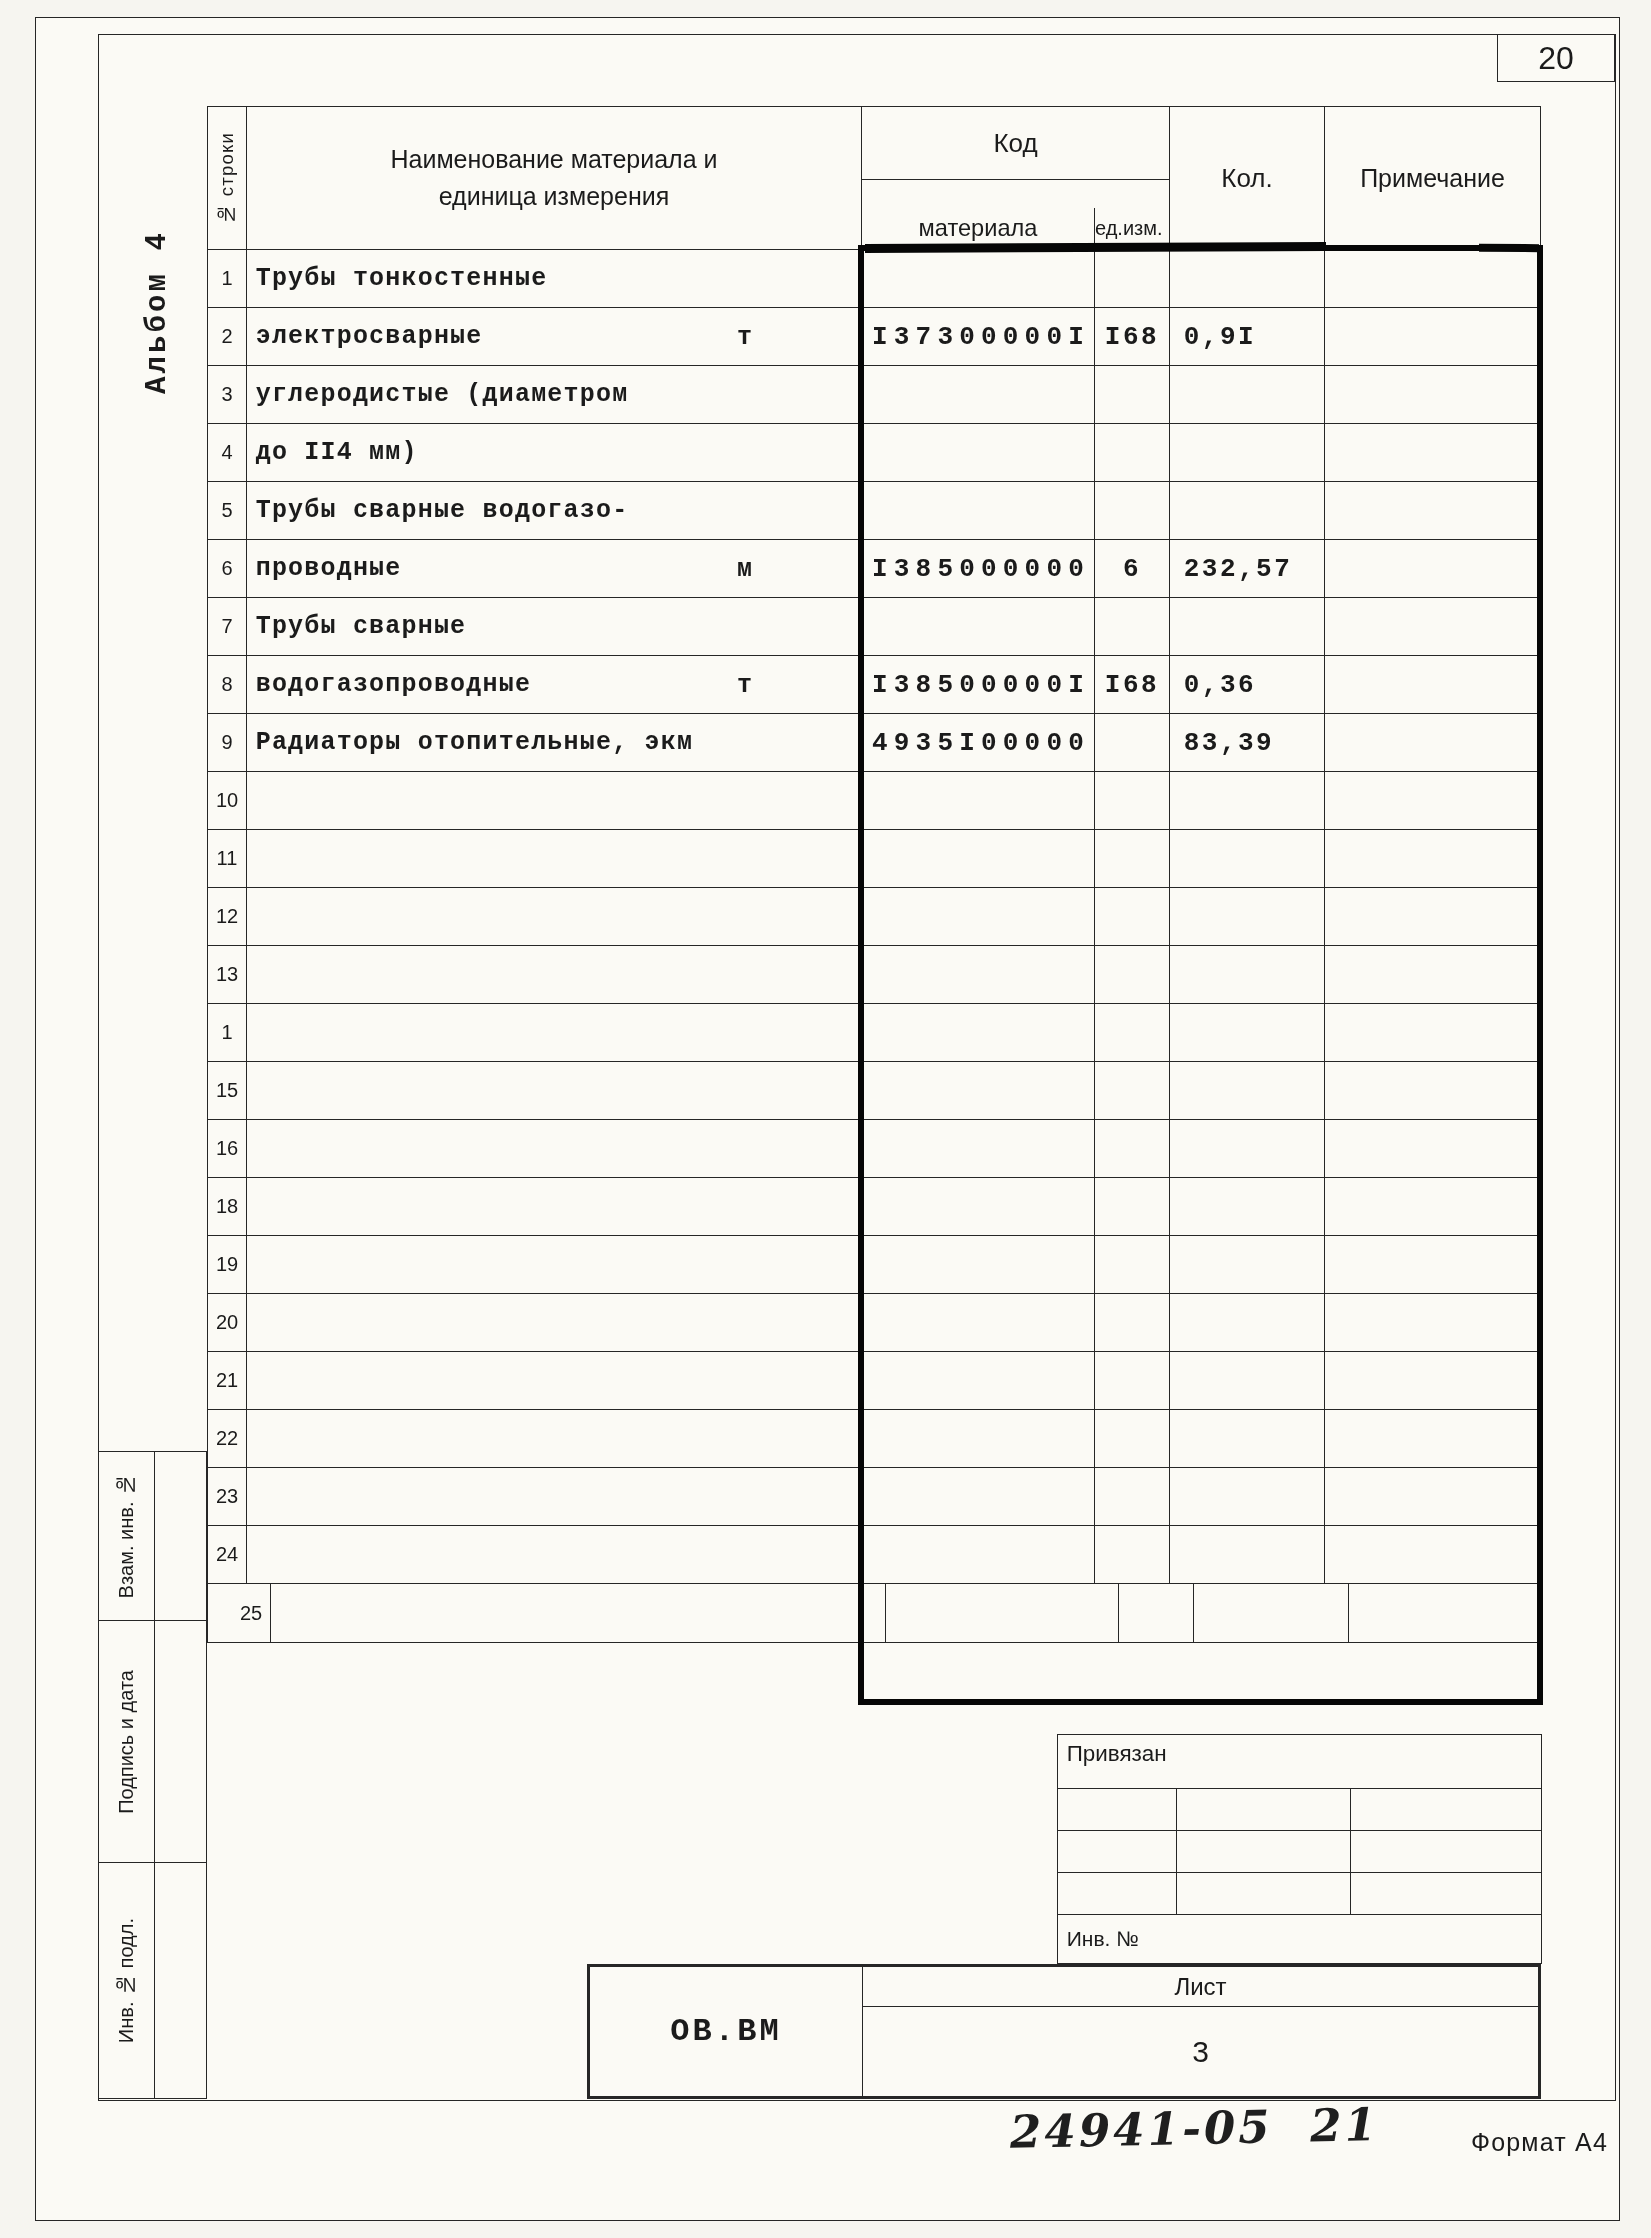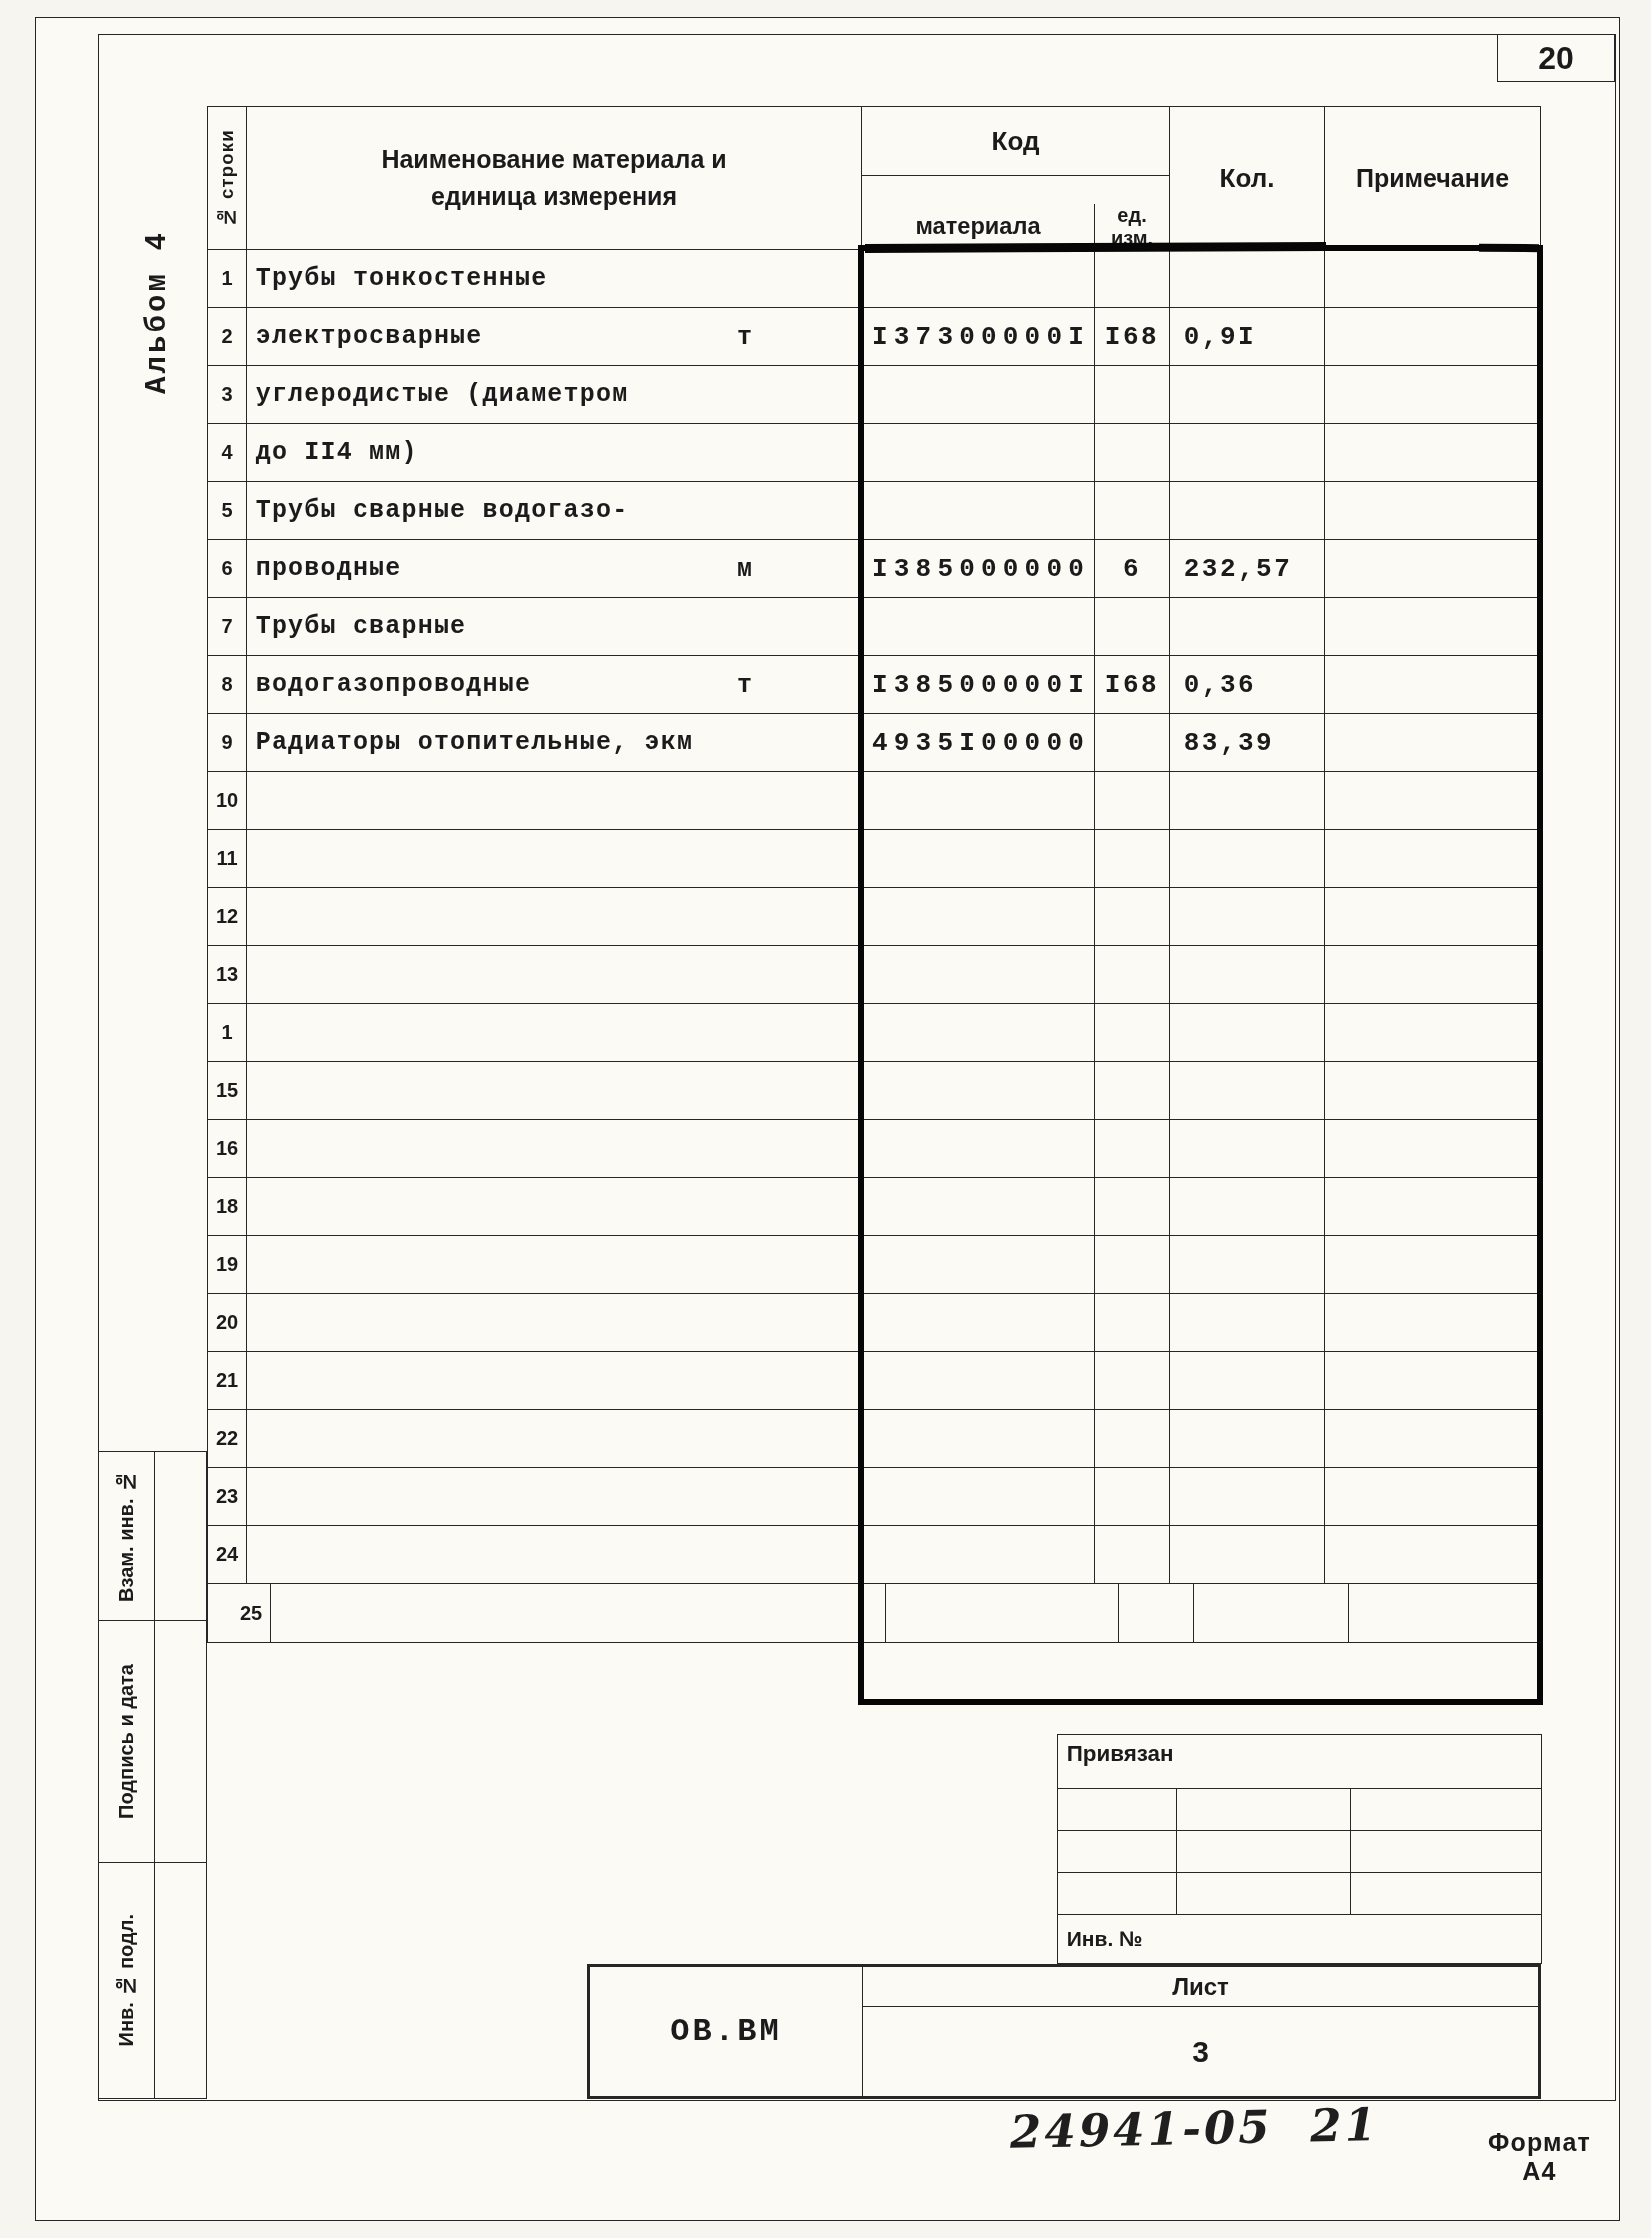--- a/index.html
+++ b/index.html
@@ -4,21 +4,21 @@
 <style>
   * { margin:0; padding:0; box-sizing:border-box; }
   html,body { background:#eeede8; }
   body {
     width:1651px; height:2239px; position:relative; overflow:hidden;
     color:#1b1b1b; background:#f6f5f0;
     font-family:"Liberation Sans", sans-serif;
   }
   .abs { position:absolute; }
   .typed { font-family:"Liberation Mono","DejaVu Sans Mono",monospace; font-weight:700; }
-  .drafting { font-family:"Liberation Sans",sans-serif; font-weight:700; }
+  .drafting { font-family:"Liberation Sans",sans-serif; font-weight:400; }
   .vtext { writing-mode:vertical-rl; transform:rotate(180deg); white-space:nowrap; }
 
   .outer-border { left:35px; top:17.4px; width:1585px; height:2204px;
                   border:1.9px solid #262626; background:#fbfaf5; }
   .frame { left:98px; top:34px; width:1518px; height:2067px; border:1.9px solid #262626; }
 
   .pagenum-box { left:1497px; top:34px; width:118px; height:48px; border:1.9px solid #262626;
                  display:flex; align-items:center; justify-content:center;
                  font-size:32px; }
 
@@ -32,21 +32,21 @@
   .th { border-right:1.9px solid #262626; display:flex; flex-direction:column;
         align-items:center; justify-content:center; font-size:25px; text-align:center; }
   .h-no { width:39px; }
   .h-name { width:615px; gap:8.7px; }
   .h-codegroup { width:308px; padding:0; justify-content:flex-start;gap:28px; }
   .cg-top { width:100%; height:73px; border-bottom:1.9px solid #262626;
             display:flex; align-items:center; justify-content:center; font-size:26px; }
   .cg-bottom { width:100%; flex:1; display:flex; }
   .h-codesub { width:233px; border-right:1.9px solid #262626; display:flex;
                align-items:center; justify-content:center; font-size:23.6px; }
-  .h-unitsub { flex:1; display:flex; flex-direction:column; align-items:center;
+  .h-unitsub { flex:1; display:flex; flex-direction:row; align-items:center;
                font-size:20px; line-height:22.4px; }
   .h-qty { width:155px; font-size:26px; }
   .h-note { flex:1; border-right:none; }
   .h-no .vtext { font-size:18.6px; letter-spacing:1.2px; }
 
   .trow { display:flex; height:58px; border-bottom:1.9px solid #262626; }
   .trow:last-child { border-bottom:none;margin-left:24px; }
   .tcell { border-right:1.9px solid #262626; display:flex; align-items:center;
            position:relative; font-size:25px; overflow:hidden; }
   .b-no   { width:39px; justify-content:center; font-size:20px;

